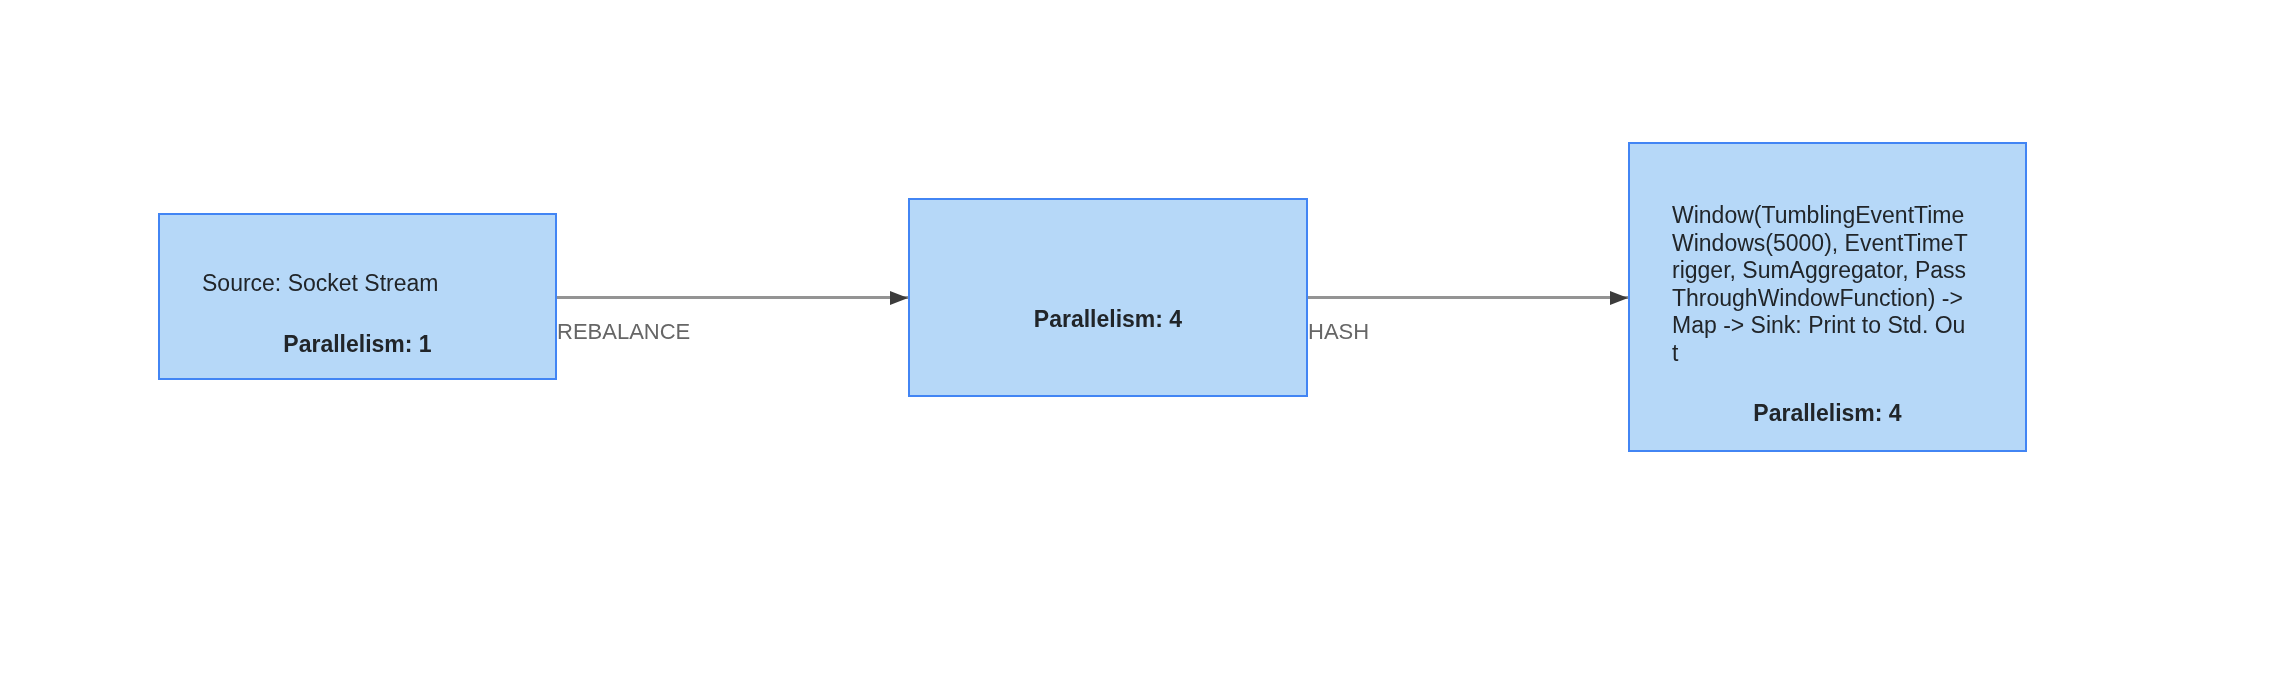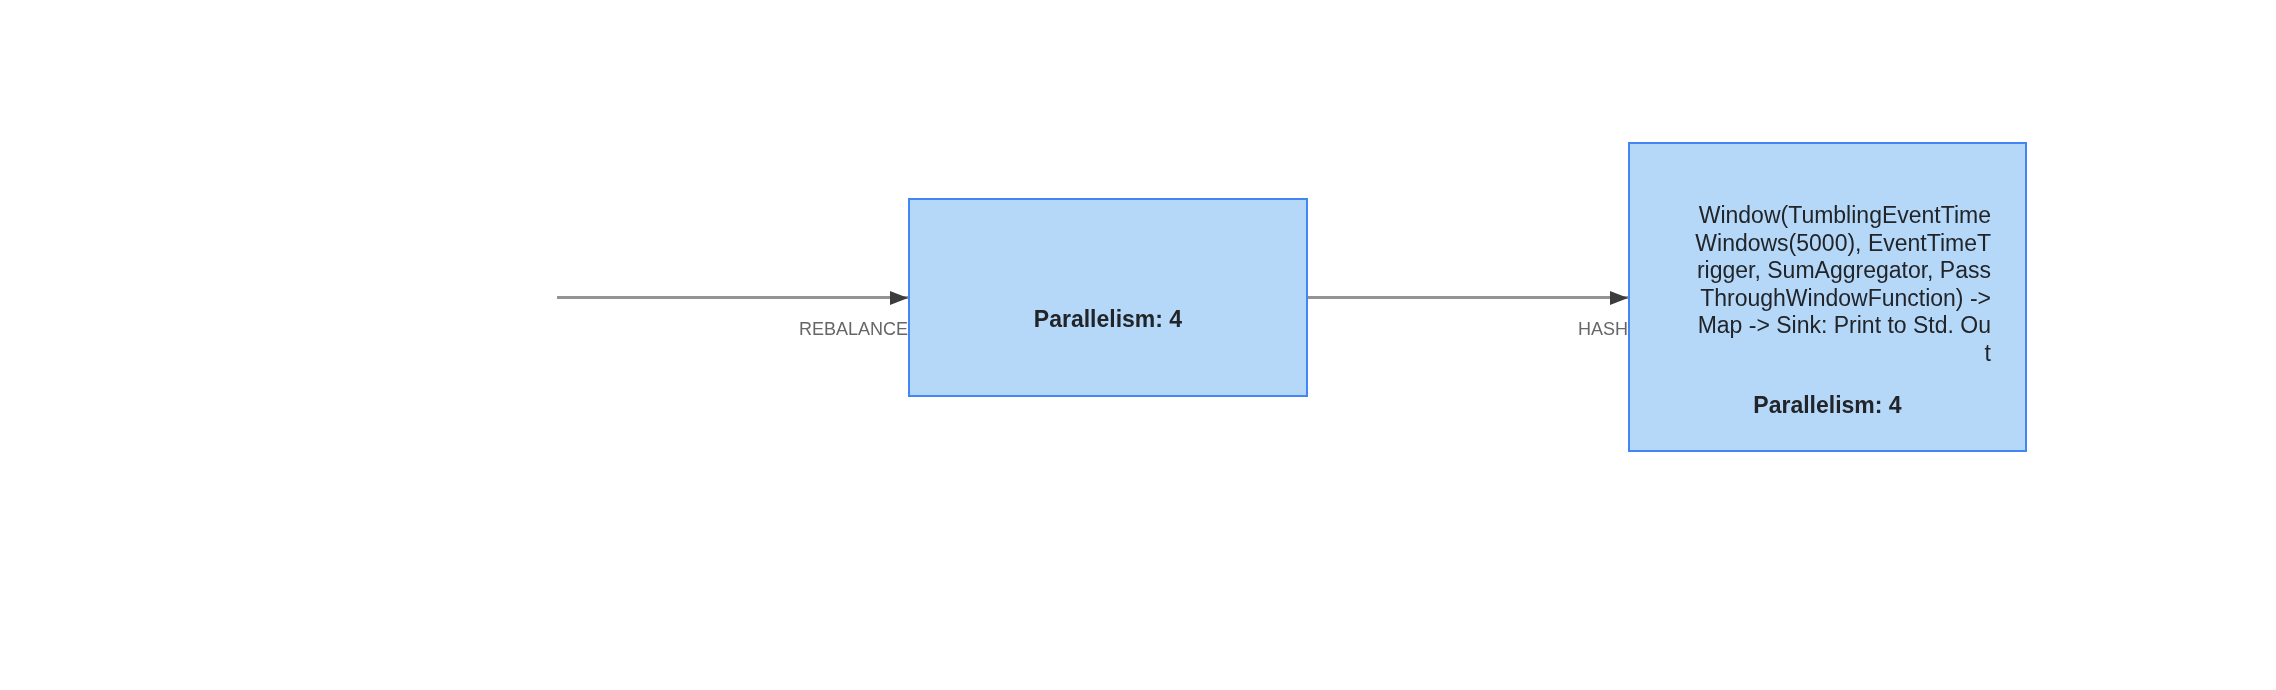--- a/index.html
+++ b/index.html
@@ -22,22 +22,22 @@
     border: 2px solid #4285f4;
     color: #212529;
     font-size: 23px;
     line-height: 1.2;
     display: flex;
     flex-direction: column;
     justify-content: center;
     padding: 24px 30px 0 30px;
   }
   .node-name {
-    margin: 4px;
-    text-align: right;
+    margin: 12px;
+    text-align: left;
     white-space: pre-line;
     word-break: break-all;
   }
   .node-parallelism {
     margin: 21px 0 0 0;
     font-weight: bold;
     text-align: center;
   }
   #node-source { left: 158px; top: 213px; width: 399px; height: 167px; }
   #node-map    { left: 908px; top: 198px; width: 400px; height: 199px; }
@@ -65,30 +65,34 @@
     height: 0;
     border-left: 18px solid #3c3c3c;
     border-top: 7px solid transparent;
     border-bottom: 7px solid transparent;
   }
   .edge-label {
     position: absolute;
     top: 22px;
     left: 0;
     width: 100%;
-    text-align: right;
-    font-size: 18px;
+    text-align: left;
+    font-size: 22px;
     color: #666666;
   }
 </style>
 </head>
 <body>
 
 <div class="canvas">
 
+  <div class="node" id="node-source">
+    <p class="node-name">Source: Socket Stream</p>
+    <p class="node-parallelism">Parallelism: 1</p>
+  </div>
 
   <div class="node" id="node-map">
     <p class="node-parallelism">Parallelism: 4</p>
   </div>
 
   <div class="node" id="node-window">
     <p class="node-name">Window(TumblingEventTime
 Windows(5000), EventTimeT
 rigger, SumAggregator, Pass
 ThroughWindowFunction) -&gt;

